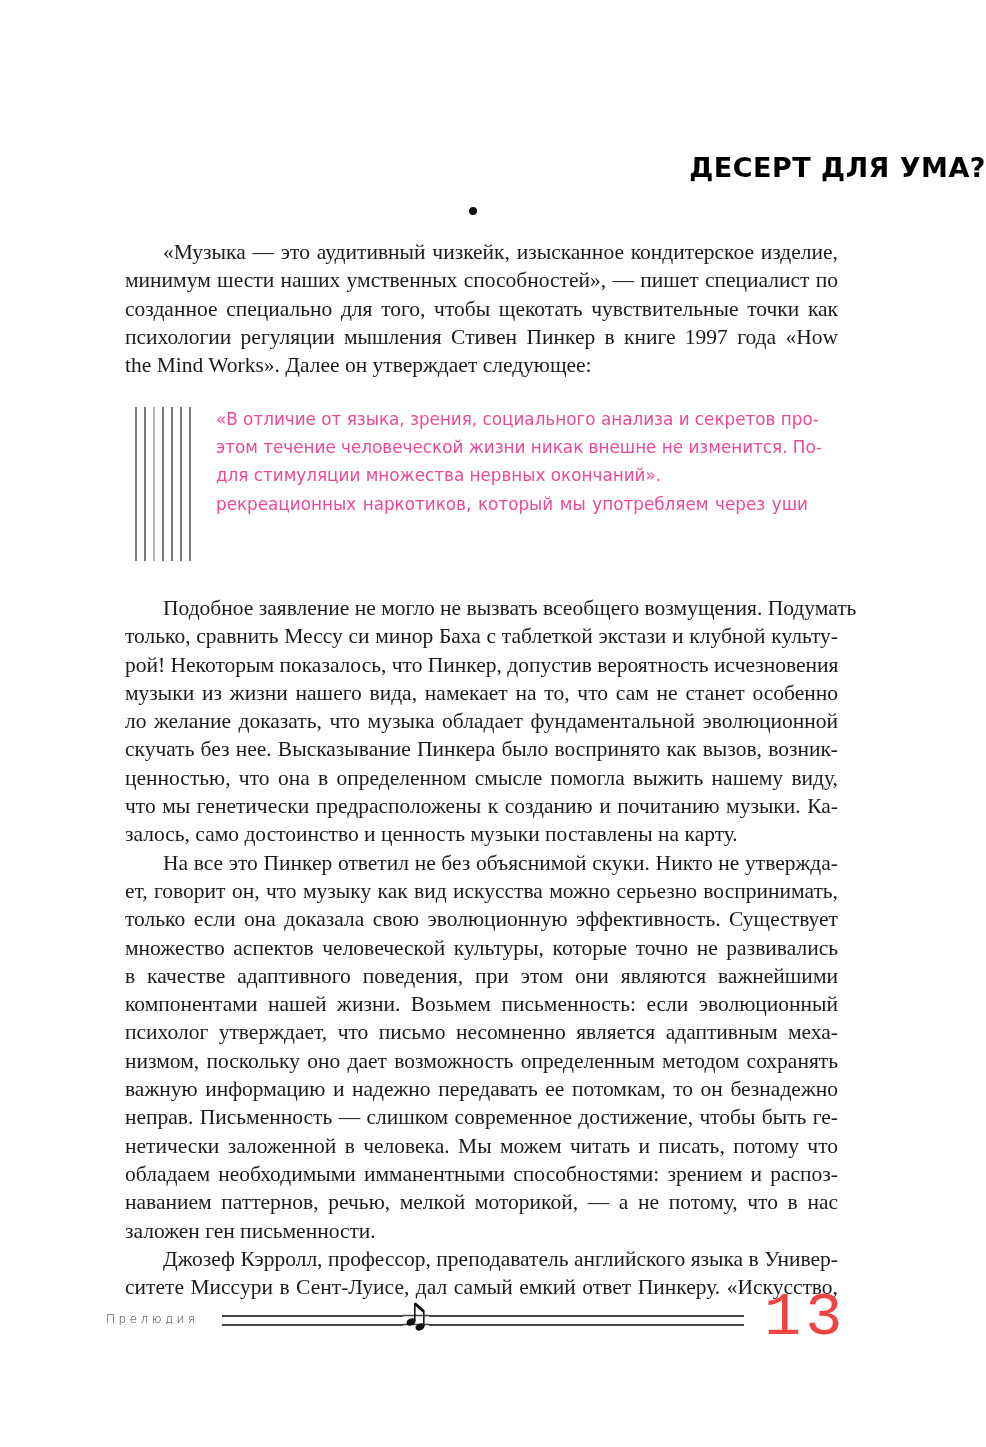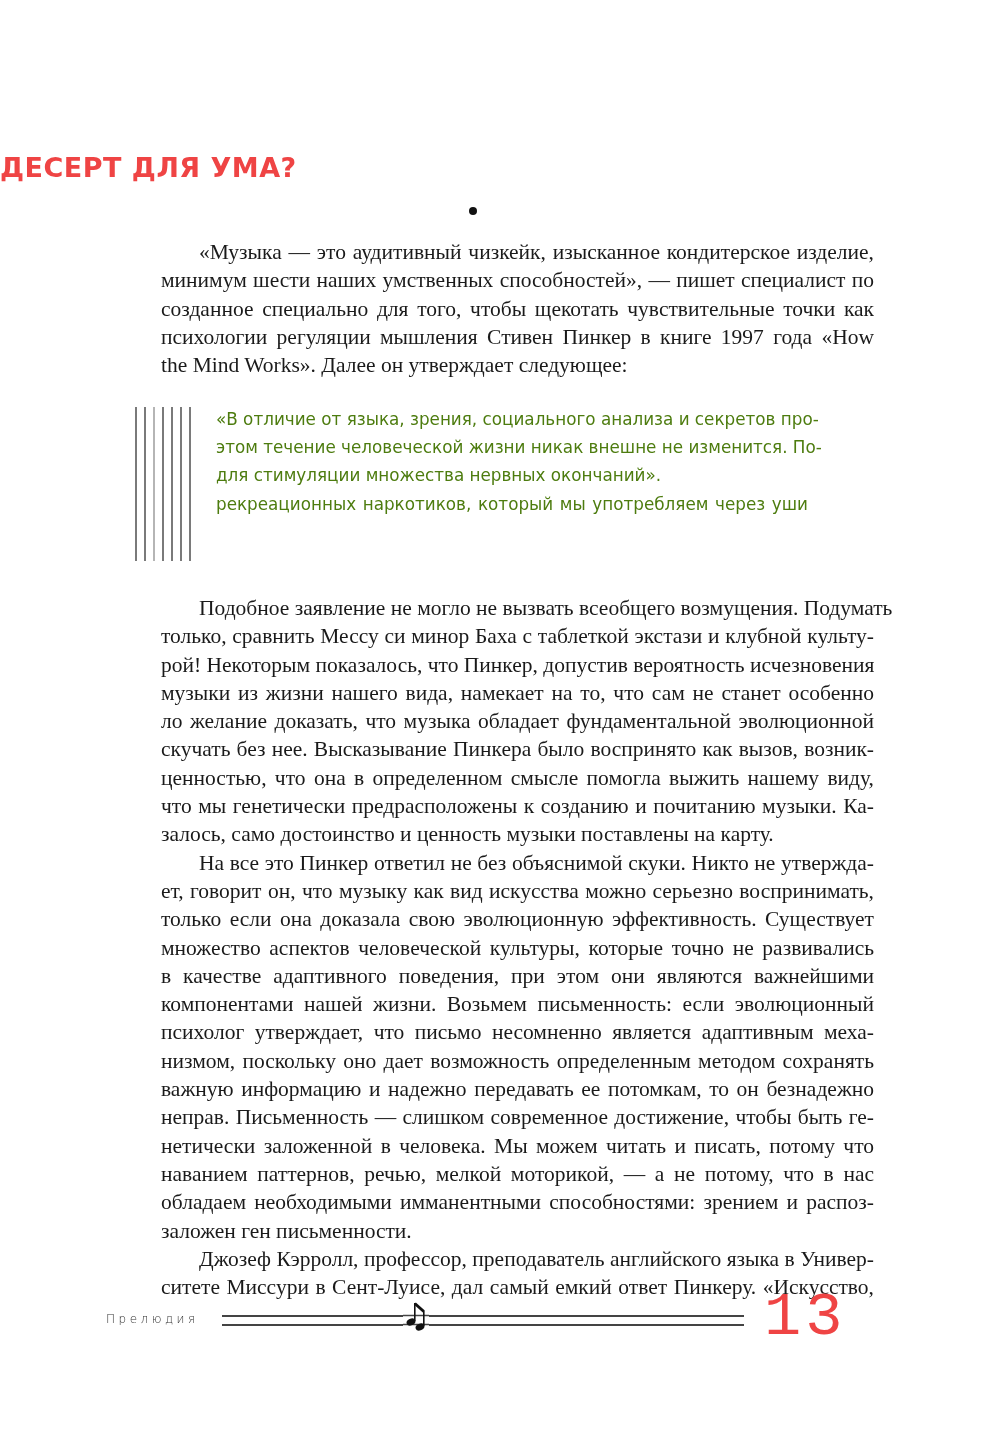--- a/index.html
+++ b/index.html
@@ -12,46 +12,45 @@
       height: 1447px;
       position: relative;
       overflow: hidden;
       color: #1a1a1a;
     }
     .page-title {
       position: absolute;
       top: 152px;
       left: 0;
       width: 986px;
-      text-align: left;
+      text-align: right;
       font-family: "DejaVu Sans", sans-serif;
       font-weight: bold;
       font-size: 27px;
       letter-spacing: 0.5px;
-      color: #ef4444;
+      color: #000000;
       margin: 0;
     }
     .title-dot {
       position: absolute;
       top: 207px;
       left: 469px;
       width: 8px;
       height: 8px;
       border-radius: 50%;
       background: #111;
     }
     .body-text {
       position: absolute;
       left: 125px;
       width: 713px;
       font-family: "Liberation Serif", "DejaVu Serif", serif;
       font-size: 21.5px;
       line-height: 28.3px;
       color: #1a1a1a;
-      margin-left: 36px;
     }
     .line {
       display: block;
       white-space: nowrap;
       text-align: justify;
       text-align-last: justify;
       height: 28.3px;
     }
     .line.last {
       text-align-last: left;
@@ -83,21 +82,21 @@
       background: #7a7a7a;
     }
     .quote-text {
       position: absolute;
       left: 81px;
       top: 0;
       width: 592px;
       font-family: "DejaVu Sans", sans-serif;
       font-size: 16.8px;
       line-height: 28.2px;
-      color: #4d7c0f;
+      color: #ec4899;
     }
     .quote-text .line { height: 28.2px; }
     .footer {
       position: absolute;
       top: 1284px;
       left: 0;
       width: 986px;
       height: 70px;
     }
     .running-head {
@@ -184,22 +183,22 @@
   <span class="line">ет, говорит он, что музыку как вид искусства можно серьезно воспринимать,</span>
   <span class="line">только если она доказала свою эволюционную эффективность. Существует</span>
   <span class="line">множество аспектов человеческой культуры, которые точно не развивались</span>
   <span class="line">в качестве адаптивного поведения, при этом они являются важнейшими</span>
   <span class="line">компонентами нашей жизни. Возьмем письменность: если эволюционный</span>
   <span class="line">психолог утверждает, что письмо несомненно является адаптивным меха-</span>
   <span class="line">низмом, поскольку оно дает возможность определенным методом сохранять</span>
   <span class="line">важную информацию и надежно передавать ее потомкам, то он безнадежно</span>
   <span class="line">неправ. Письменность — слишком современное достижение, чтобы быть ге-</span>
   <span class="line">нетически заложенной в человека. Мы можем читать и писать, потому что</span>
+  <span class="line">обладаем необходимыми имманентными способностями: зрением и распоз-</span>
   <span class="line">наванием паттернов, речью, мелкой моторикой, — а не потому, что в нас</span>
-  <span class="line">обладаем необходимыми имманентными способностями: зрением и распоз-</span>
   <span class="line last">заложен ген письменности.</span>
   <span class="line indent">Джозеф Кэрролл, профессор, преподаватель английского языка в Универ-</span>
   <span class="line">ситете Миссури в Сент-Луисе, дал самый емкий ответ Пинкеру. «Искусство,</span>
 </div>
 
 <div class="footer">
   <span class="running-head">Прелюдия</span>
   <div class="staff-line top"></div>
   <div class="staff-line bottom"></div>
   <svg class="note-icon" viewBox="0 0 26 32" xmlns="http://www.w3.org/2000/svg">

